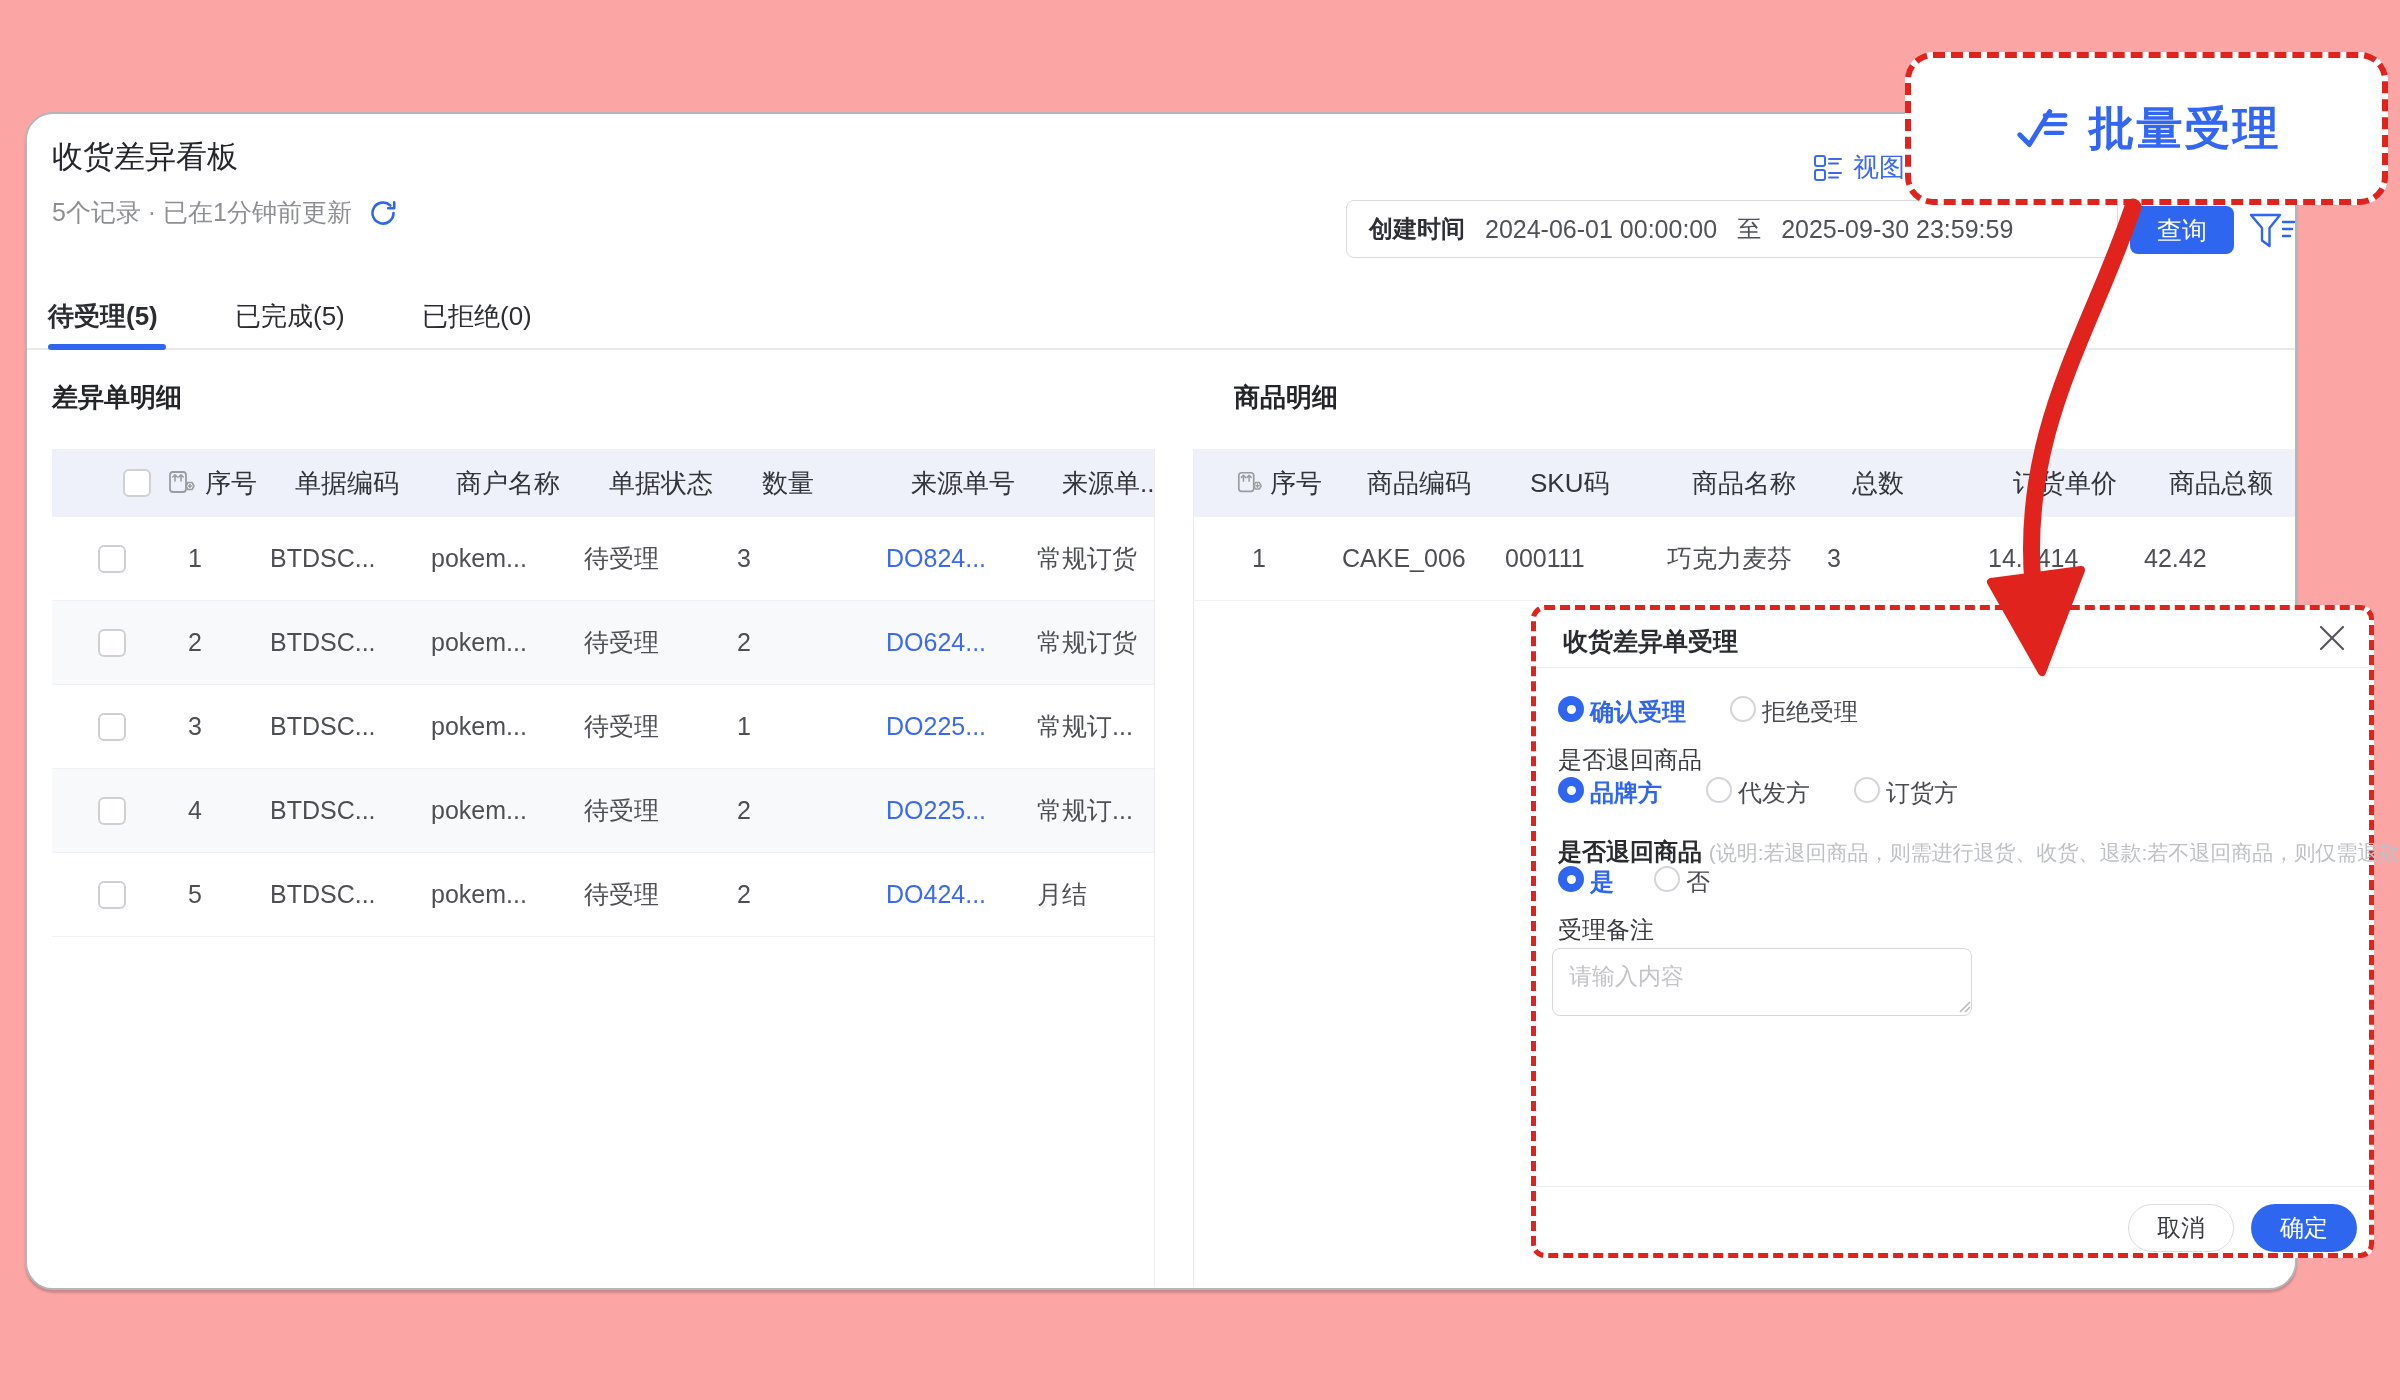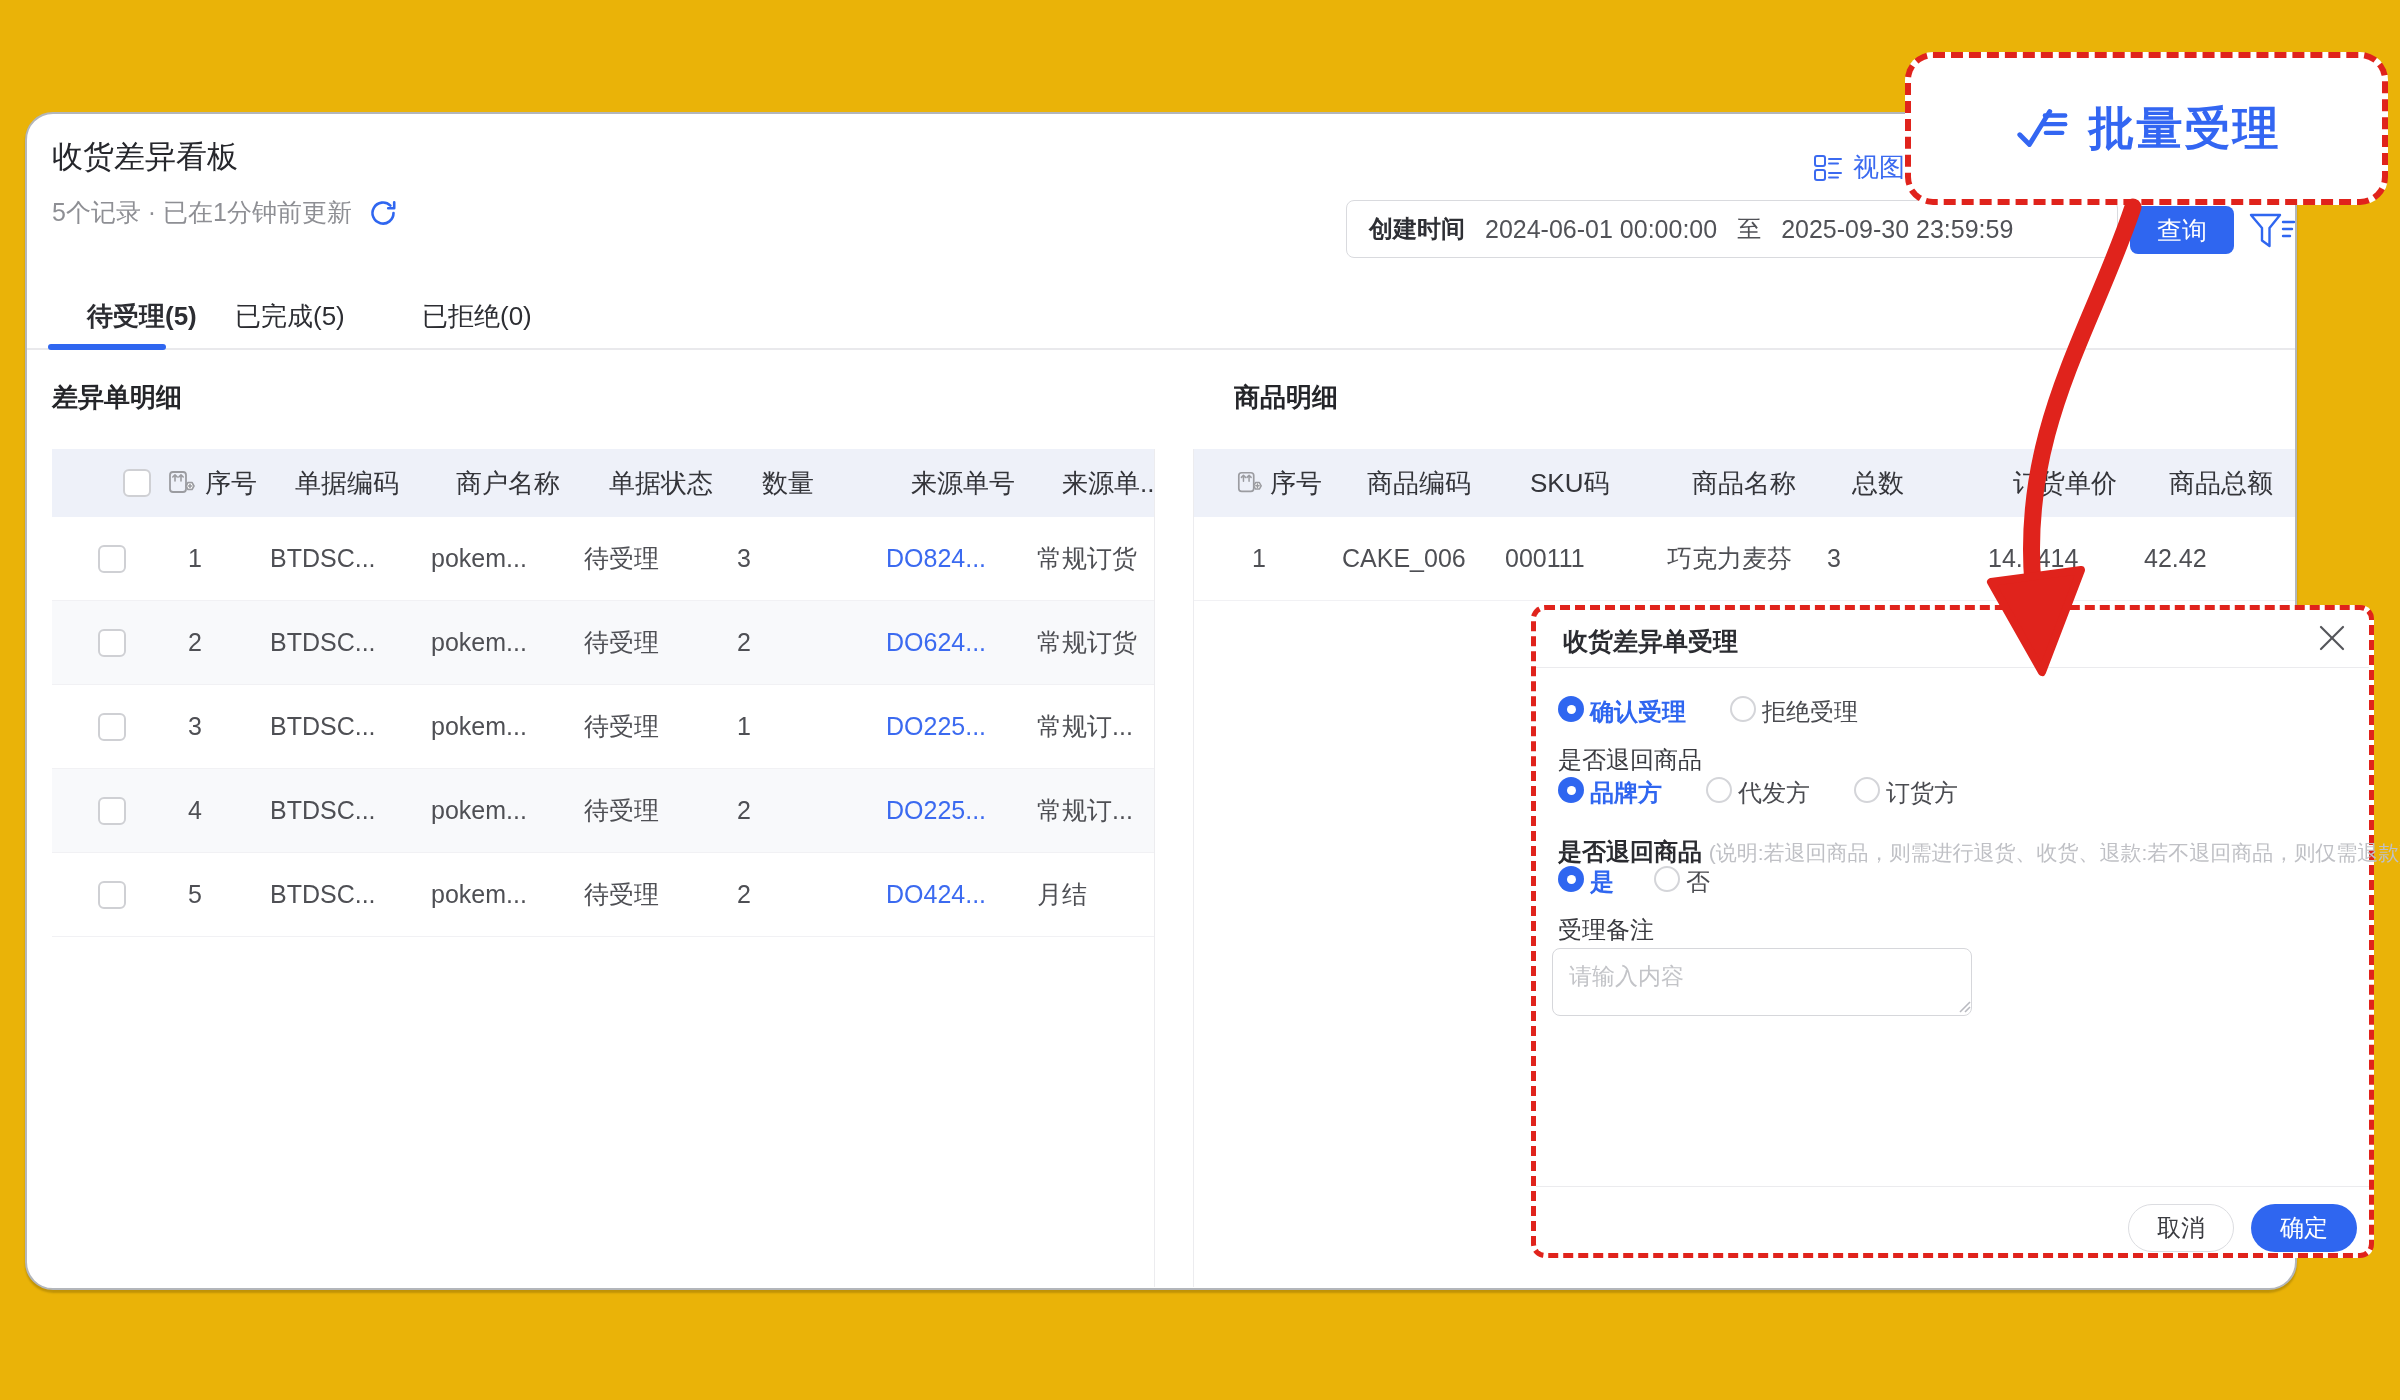--- a/index.html
+++ b/index.html
@@ -2,42 +2,42 @@
 <html><head>
 <meta charset="utf-8">
 <style>
   :root{
     --blue:#2f66f0; --link:#3b6af0; --red:#e0231c;
     --txt-dark:#26272c; --txt-cell:#4e4f54; --txt-gray:#8e8f94;
     --hdr-bg:#eef1f9; --zebra:#f8f9fb; --line:#ececef;
   }
   *{margin:0;padding:0;box-sizing:border-box;}
   body{background:#fff;font-family:"Liberation Sans",sans-serif;}
-  .stage{position:relative;width:2400px;height:1400px;background:#eab308;overflow:hidden;}
+  .stage{position:relative;width:2400px;height:1400px;background:#fca5a5;overflow:hidden;}
 
   
   .card{position:absolute;left:25px;top:112px;width:2272px;height:1178px;background:#fff;
         border:2px solid #b3b6bb;border-radius:28px;box-shadow:0 3px 2px rgba(0,0,0,.18);}
   .h-title{position:absolute;left:25px;top:22px;font-size:31px;font-weight:500;color:var(--txt-dark);}
   .h-sub{position:absolute;left:25px;top:82px;display:flex;align-items:center;gap:16px;
          font-size:25px;color:var(--txt-gray);}
   .view-link{position:absolute;left:1786px;top:36px;display:flex;align-items:center;gap:10px;
              color:var(--link);font-size:26px;cursor:pointer;}
   .date-box{position:absolute;left:1319px;top:86px;width:772px;height:58px;border:1px solid #d9dade;
             border-radius:8px;display:flex;align-items:center;gap:20px;padding:0 22px;background:#fff;}
   .date-label{font-size:24px;font-weight:700;color:#2e2f34;white-space:nowrap;}
   .date-val{font-size:25px;color:#515257;white-space:nowrap;}
   .search-btn{position:absolute;left:2103px;top:92px;width:104px;height:48px;background:var(--blue);
               border:none;border-radius:8px;color:#fff;font-size:25px;display:flex;align-items:center;
               justify-content:center;cursor:pointer;font-family:inherit;}
   .funnel-btn{position:absolute;left:2220px;top:96px;cursor:pointer;}
 
   
   .tab{position:absolute;top:185px;font-size:26px;color:#2c2d32;cursor:pointer;}
-  .tab-1{left:21px;font-weight:700;margin-left:39px;}
+  .tab-1{left:21px;font-weight:700;}
   .tab-2{left:208px;font-weight:400;}
   .tab-3{left:395px;font-weight:500;}
   .tabline{position:absolute;left:0px;top:234px;width:2268px;height:2px;background:#e9e9ec;}
   .tab-underline{position:absolute;left:21px;top:230px;width:118px;height:6px;background:var(--blue);border-radius:3px;}
 
   .sec-title{position:absolute;top:266px;font-size:26px;font-weight:700;color:#242529;}
   .sec-left{left:25px;} .sec-right{left:1164px;margin-left:43px;}
 
   .vdiv{position:absolute;top:335px;width:1px;height:838px;background:var(--line);}
   .vdiv-a{left:1127px;} .vdiv-b{left:1166px;}

